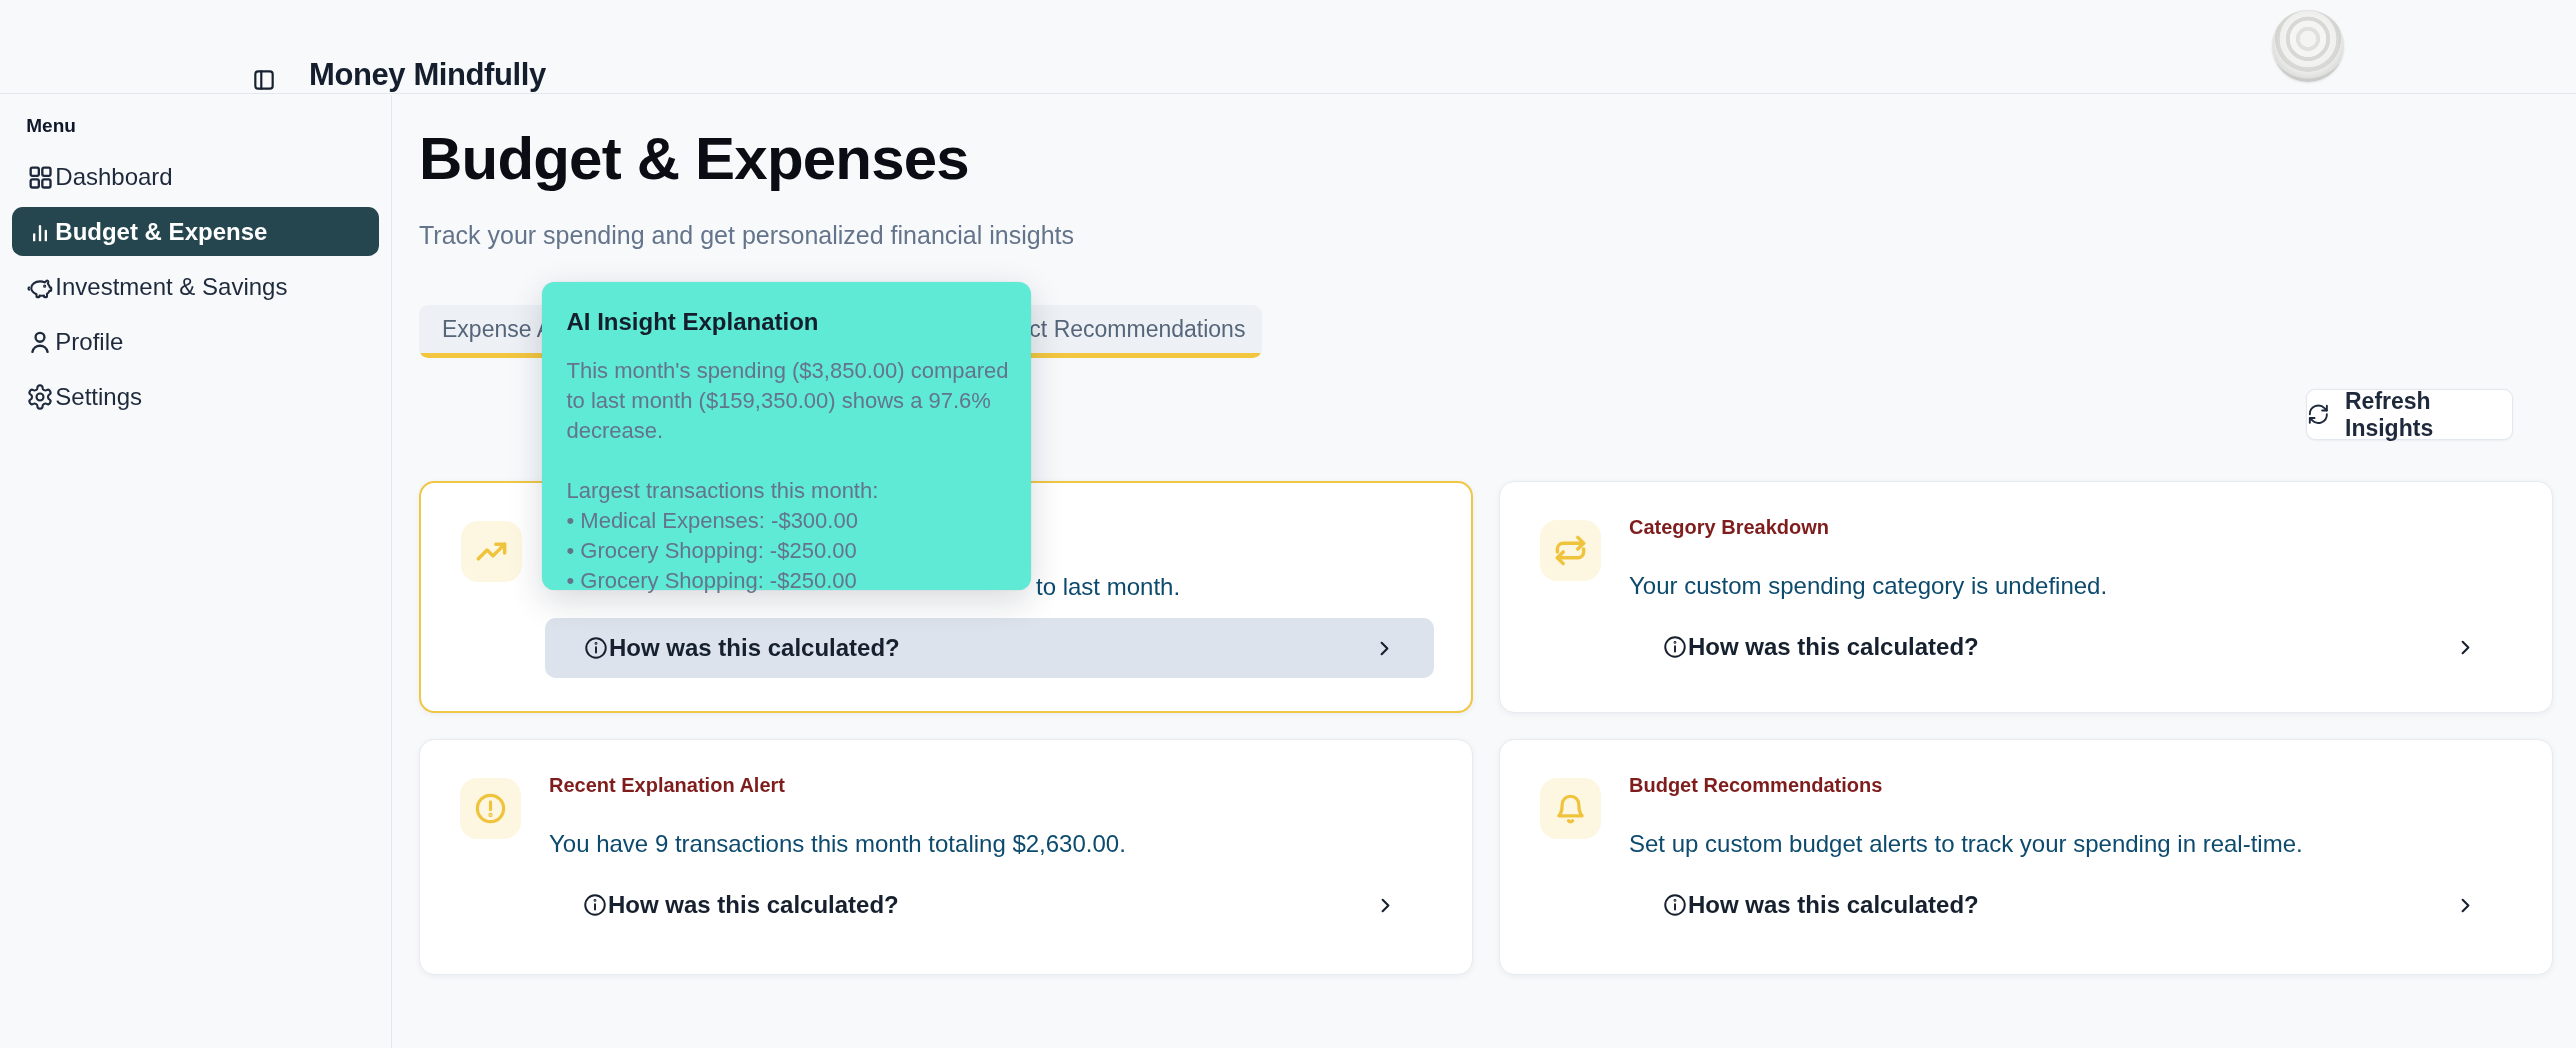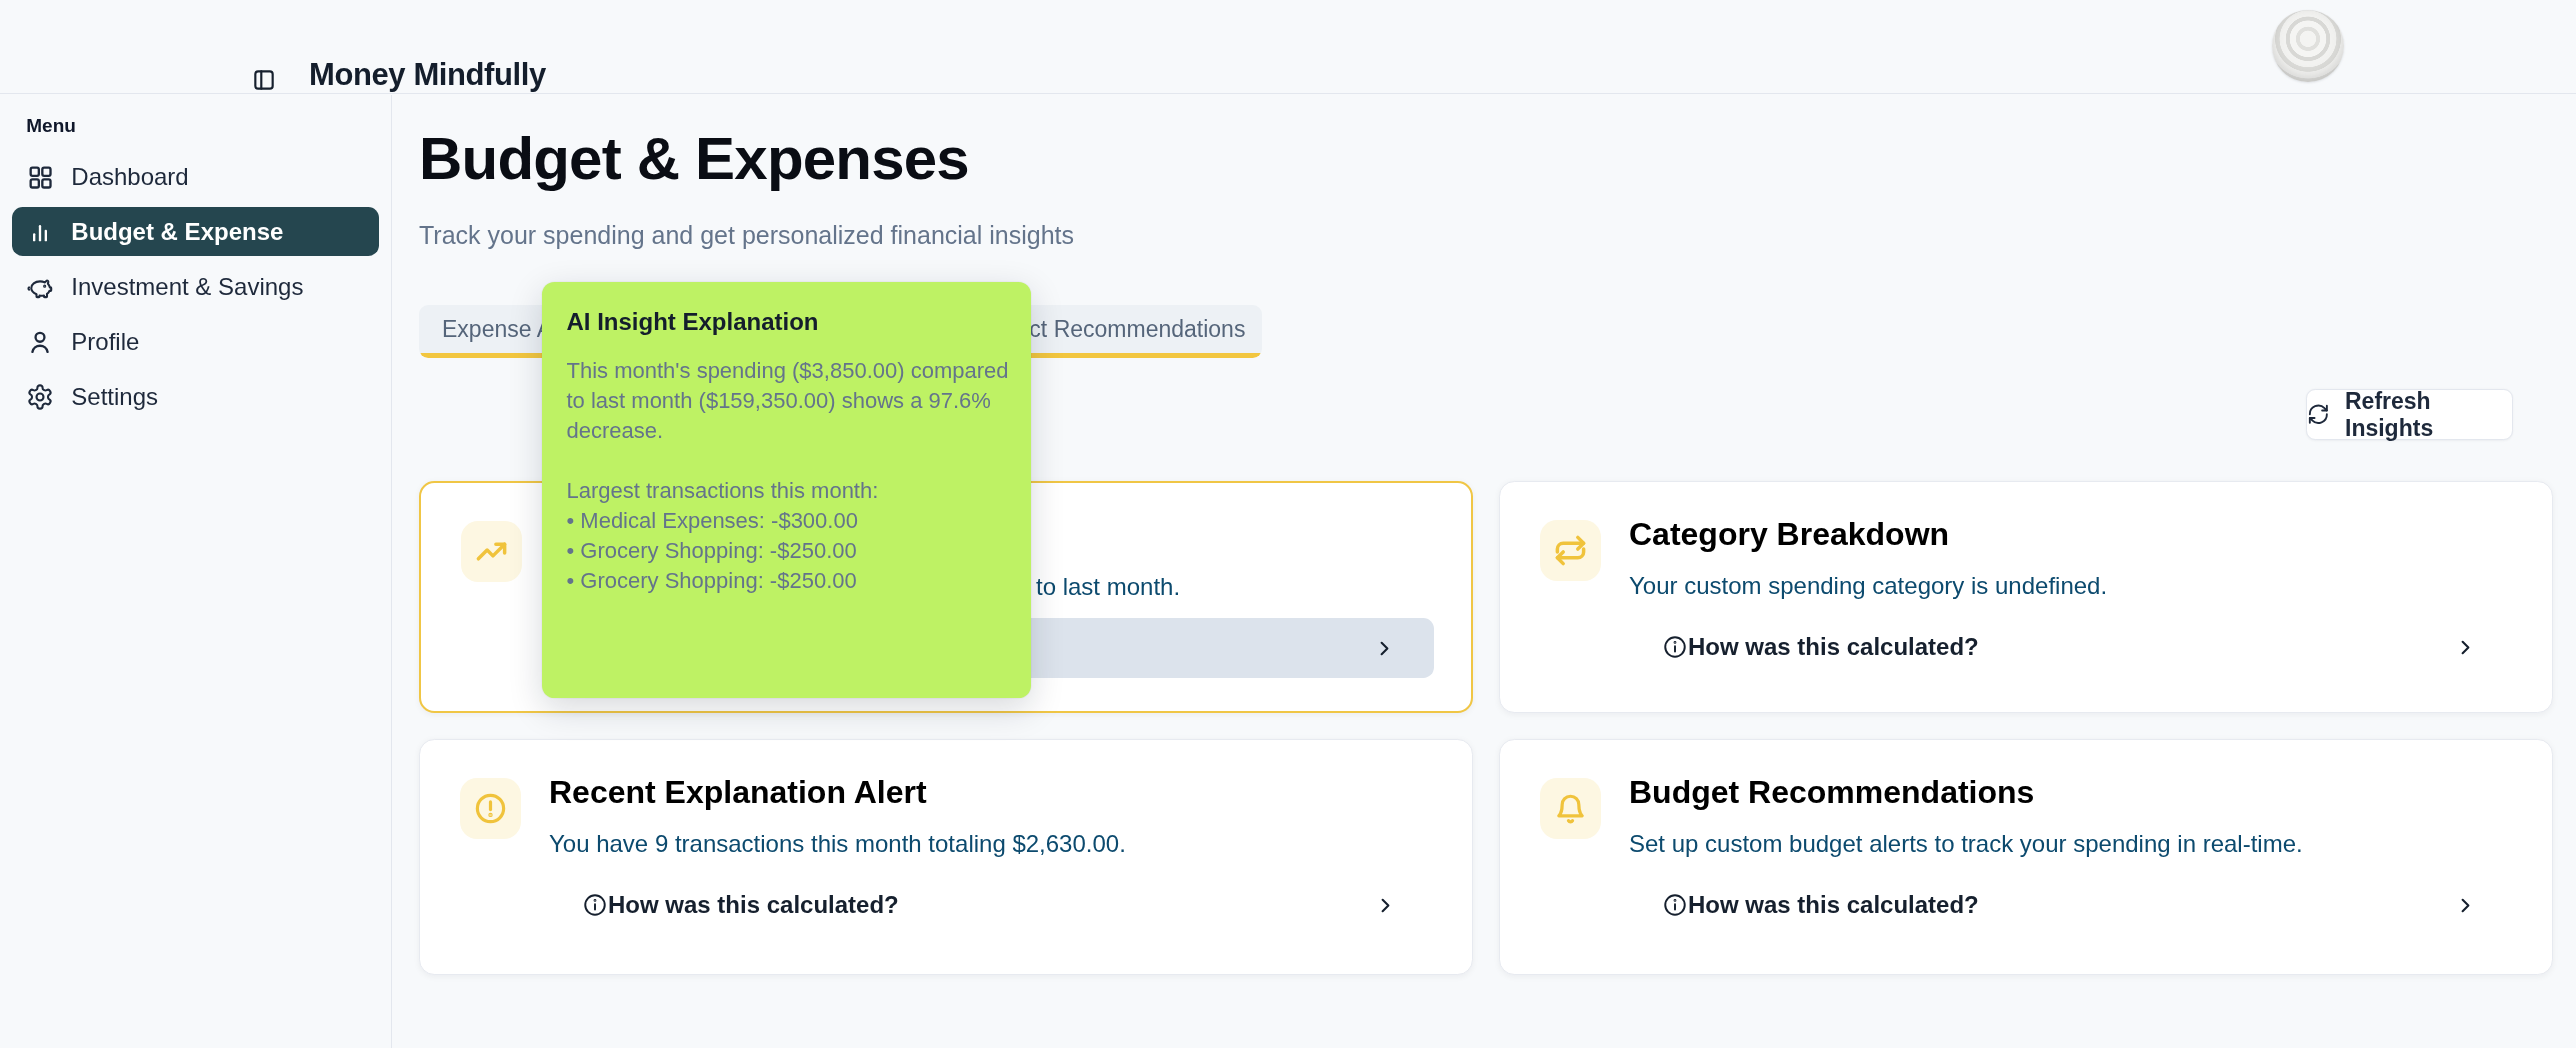--- a/index.html
+++ b/index.html
@@ -33,21 +33,21 @@
 
   
   .sidebar {
     position: absolute; left: 0; top: 95px; width: 392px; height: 954px;
     border-right: 1.5px solid #e3e7ee; background: #f7f9fb;
     padding: 20px 12.3px 0 12.3px;
   }
   .menu-label { font-size: 19px; font-weight: 700; color: #0f172a; margin-left: 14px; line-height: 22px; }
   .nav { margin-top: 15.3px; }
   .nav-item {
-    display: flex; align-items: center; gap: 17px;
+    display: flex; align-items: center; gap: 1px;
     height: 49px; padding: 0 14px; margin-bottom: 6.1px;
     border-radius: 10.7px; cursor: pointer;
     font-size: 24px; font-weight: 500; color: #1e293b;
   }
   .nav-item svg { width: 28px; height: 28px; flex: 0 0 28px; }
   .nav-item.active { background: #25464f; color: #ffffff; font-weight: 700; }
 
   
   .page-title { position: absolute; left: 419px; top: 124px; font-size: 60px; font-weight: 800; letter-spacing: -0.8px; color: #0a0d14; }
   .page-subtitle { position: absolute; left: 419px; top: 221px; font-size: 25px; color: #64748b; }
@@ -81,37 +81,37 @@
     border: 1.5px solid #e7eaf0; border-radius: 15.3px;
     box-shadow: 0 1.5px 6.1px rgba(15,23,42,.05);
   }
   .card.accent { border: 2.3px solid #f0c645; }
   .icon-tile {
     position: absolute; left: 40px; top: 38px; width: 61px; height: 61px;
     border-radius: 17px; background: #fdf7e2;
     display: flex; align-items: center; justify-content: center; color: #f0c33c;
   }
   .icon-tile svg { width: 35px; height: 35px; }
-  .card-title { position: absolute; left: 129px; top: 34px; font-size: 32px; font-weight: 700; color: #000000; }
+  .card-title { position: absolute; left: 129px; top: 34px; font-size: 20px; font-weight: 700; color: #7f1d1d; }
   .card-body { position: absolute; left: 129px; top: 90px; font-size: 24px; color: #0c4a6e; }
   .card-body.fragment { left: 615px; }
   .card-row {
     position: absolute; left: 124px; right: 37px; top: 135px; height: 60px;
     border-radius: 10.7px; display: flex; align-items: center; 
     padding: 0 38px; cursor: pointer;
   }
   .card-row.hl { background: #dce3ec; }
   .card-row svg.info { width: 26px; height: 26px; color: #16202e; flex: 0 0 26px; }
   .row-label { font-size: 24px; font-weight: 600; color: #16202e; }
   .card-row svg.chev { width: 23px; height: 23px; color: #16202e; margin-left: auto; }
 
   
   .tooltip {
-    position: absolute; left: 542px; top: 282px; width: 489px; height: 416px;
-    background: #bef264; border-radius: 12.3px; z-index: 50;
+    position: absolute; left: 542px; top: 282px; width: 489px; height: 308px;
+    background: #5eead4; border-radius: 12.3px; z-index: 50;
     box-shadow: 0 10.7px 34px rgba(15,23,42,.16), 0 0 0 0.8px rgba(15,23,42,.03);
     padding: 26px 24.5px;
   }
   .tt-title { font-size: 24px; font-weight: 700; color: #141e2c; }
   .tt-body { margin-top: 20px; font-size: 22px; line-height: 30px; color: #64748b; white-space: pre; }
   .tt-body.second { margin-top: 30px; }
 </style>
 </head>
 <body>
 

